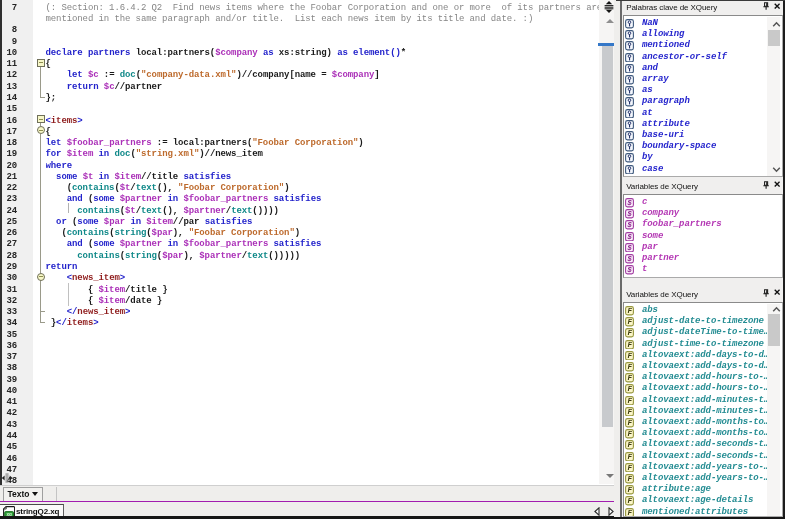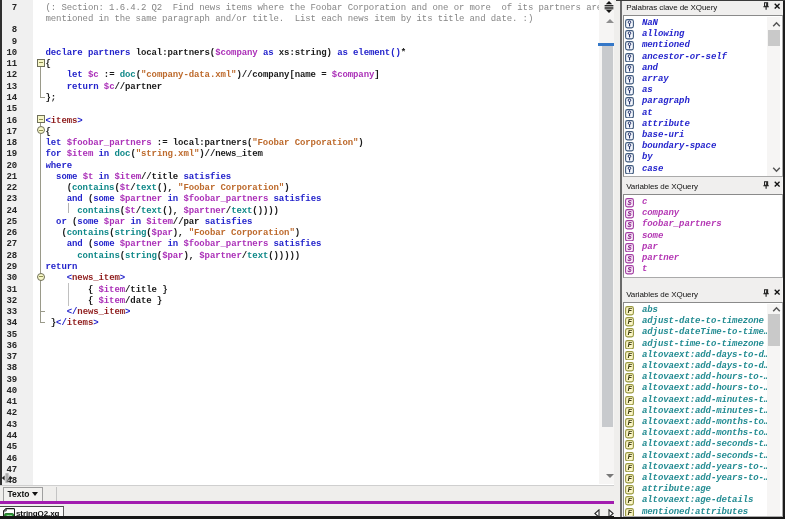--- a/index.html
+++ b/index.html
@@ -33,21 +33,21 @@
   
   #vsb{left:598.5px;top:0;width:17px;height:484px;background:#f6f5f4;}
   #vsb .thumb{position:absolute;left:3.5px;top:45.5px;width:11px;height:381px;background:#c8cacd;}
   #vsb .blue{position:absolute;left:-1px;top:43px;width:18px;height:2.5px;background:#3578c8;}
   .arr{position:absolute;width:0;height:0;}
   
   #viewbar{left:0;top:485px;width:615px;height:16px;background:#efeeec;border-top:1px solid #cfcfcf;}
   #viewbtn{position:absolute;left:3px;top:486.8px;width:40px;height:14.2px;background:#f2f1ef;
      border:1px solid #9f9f9f;border-bottom:none;font-family:"Liberation Sans",sans-serif;font-size:8.5px;
      font-weight:bold;color:#111;line-height:12.5px;padding-left:3.5px;}
-  #tabbar{left:0;top:501px;width:615px;height:15.5px;background:#efeeec;border-top:3px solid #a21caf;}
+  #tabbar{left:0;top:501px;width:615px;height:15.5px;background:#efeeec;border-top:1px solid #a21caf;}
   #tab1{position:absolute;left:0;top:2px;width:64px;height:13.5px;background:#fbfbfa;
      border-right:1.2px solid #5f5f5f;border-top:1.2px solid #4a4a4a;
      font-family:"Liberation Sans",sans-serif;
      font-size:8px;font-weight:bold;letter-spacing:-0.1px;color:#0e0e0e;line-height:13px;}
   #blackstrip{left:0;top:516px;width:785px;height:3px;background:#161616;}
   
   #sep{left:620px;top:0;width:1.7px;height:516.5px;background:#6a6a6a;}
   #panelarea{left:621.7px;top:0;width:161.6px;height:516.5px;background:#f0efee;}
   .ptitle{position:absolute;left:4.5px;font-family:"Liberation Sans",sans-serif;
       font-size:8px;letter-spacing:-0.08px;color:#111;}

